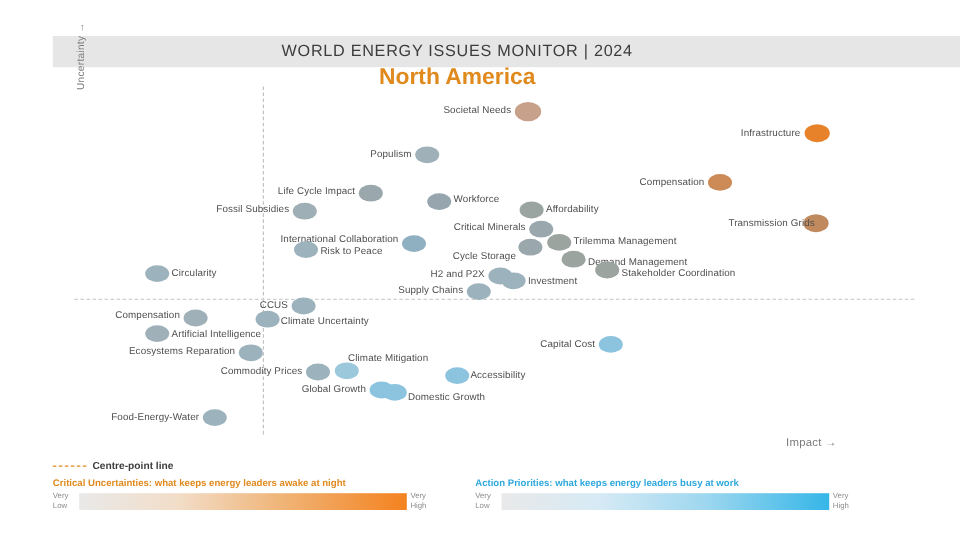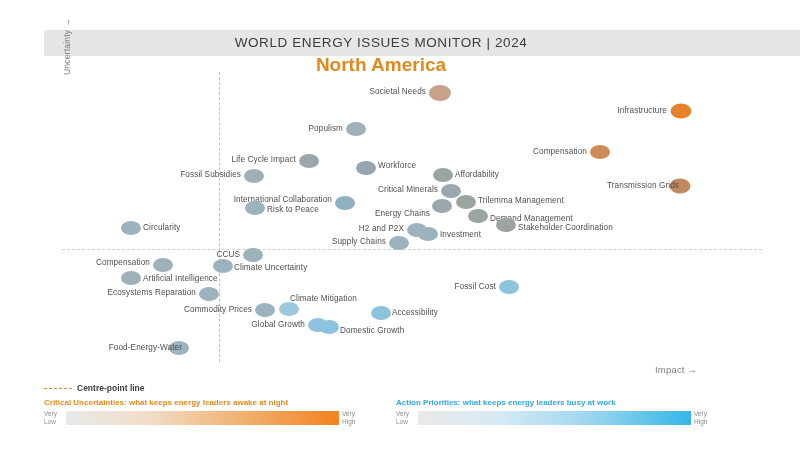--- a/index.html
+++ b/index.html
@@ -240,21 +240,21 @@
         <div class="issue-label left" style="left: 667px; top: 186px; margin-left: 12px;">Transmission Grids</div>
         <div class="bubble" style="left: 451px; top: 191px; width: 20px; height: 14px; background: rgb(154, 168, 174);"></div>
         <div class="issue-label left" style="left: 438px; top: 190px;">Critical Minerals</div>
         <div class="bubble" style="left: 345px; top: 203px; width: 20px; height: 14px; background: rgb(143, 176, 192);"></div>
         <div class="issue-label left" style="left: 332px; top: 200px;">International Collaboration</div>
         <div class="bubble" style="left: 466px; top: 202px; width: 20px; height: 14px; background: rgb(155, 164, 159);"></div>
         <div class="issue-label right" style="left: 478px; top: 201px;">Trilemma Management</div>
         <div class="bubble" style="left: 255px; top: 208px; width: 20px; height: 14px; background: rgb(156, 178, 188);"></div>
         <div class="issue-label right" style="left: 267px; top: 210px;">Risk to Peace</div>
         <div class="bubble" style="left: 442px; top: 206px; width: 20px; height: 14px; background: rgb(154, 168, 174);"></div>
-        <div class="issue-label left" style="left: 430px; top: 214px;">Energy Chains</div>
+        <div class="issue-label left" style="left: 430px; top: 214px;">Cycle Storage</div>
         <div class="bubble" style="left: 478px; top: 216px; width: 20px; height: 14px; background: rgb(155, 164, 159);"></div>
         <div class="issue-label right" style="left: 490px; top: 219px;">Demand Management</div>
         <div class="bubble" style="left: 131px; top: 228px; width: 20px; height: 14px; background: rgb(156, 178, 188);"></div>
         <div class="issue-label right" style="left: 143px; top: 228px;">Circularity</div>
         <div class="bubble" style="left: 506px; top: 225px; width: 20px; height: 14px; background: rgb(155, 164, 159);"></div>
         <div class="issue-label right" style="left: 518px; top: 228px;">Stakeholder Coordination</div>
         <div class="bubble" style="left: 417px; top: 230px; width: 20px; height: 14px; background: rgb(156, 178, 188);"></div>
         <div class="issue-label left" style="left: 404px; top: 229px;">H2 and P2X</div>
         <div class="bubble" style="left: 428px; top: 234px; width: 20px; height: 14px; background: rgb(156, 178, 188);"></div>
         <div class="issue-label right" style="left: 440px; top: 235px;">Investment</div>
@@ -262,35 +262,35 @@
         <div class="issue-label left" style="left: 386px; top: 242px;">Supply Chains</div>
         <div class="bubble" style="left: 253px; top: 255px; width: 20px; height: 14px; background: rgb(156, 178, 188);"></div>
         <div class="issue-label left" style="left: 240px; top: 255px;">CCUS</div>
         <div class="bubble" style="left: 223px; top: 266px; width: 20px; height: 14px; background: rgb(156, 178, 188);"></div>
         <div class="issue-label right" style="left: 234px; top: 268px;">Climate Uncertainty</div>
         <div class="bubble" style="left: 163px; top: 265px; width: 20px; height: 14px; background: rgb(159, 176, 184);"></div>
         <div class="issue-label left" style="left: 150px; top: 263px;">Compensation</div>
         <div class="bubble" style="left: 131px; top: 278px; width: 20px; height: 14px; background: rgb(159, 176, 184);"></div>
         <div class="issue-label right" style="left: 143px; top: 279px;">Artificial Intelligence</div>
         <div class="bubble" style="left: 509px; top: 287px; width: 20px; height: 14px; background: rgb(140, 195, 222);"></div>
-        <div class="issue-label left" style="left: 496px; top: 287px;">Fossil Cost</div>
+        <div class="issue-label left" style="left: 496px; top: 287px;">Capital Cost</div>
         <div class="bubble" style="left: 209px; top: 294px; width: 20px; height: 14px; background: rgb(156, 178, 188);"></div>
         <div class="issue-label left" style="left: 196px; top: 293px;">Ecosystems Reparation</div>
         <div class="bubble" style="left: 289px; top: 309px; width: 20px; height: 14px; background: rgb(156, 200, 220);"></div>
         <div class="issue-label right" style="left: 290px; top: 299px;">Climate Mitigation</div>
         <div class="bubble" style="left: 265px; top: 310px; width: 20px; height: 14px; background: rgb(156, 178, 188);"></div>
         <div class="issue-label left" style="left: 252px; top: 310px;">Commodity Prices</div>
         <div class="bubble" style="left: 381px; top: 313px; width: 20px; height: 14px; background: rgb(140, 195, 222);"></div>
         <div class="issue-label right" style="left: 392px; top: 313px;">Accessibility</div>
         <div class="bubble" style="left: 318px; top: 325px; width: 20px; height: 14px; background: rgb(140, 195, 222);"></div>
         <div class="issue-label left" style="left: 305px; top: 325px;">Global Growth</div>
         <div class="bubble" style="left: 329px; top: 327px; width: 20px; height: 14px; background: rgb(140, 195, 222);"></div>
         <div class="issue-label right" style="left: 340px; top: 331px;">Domestic Growth</div>
         <div class="bubble" style="left: 179px; top: 348px; width: 20px; height: 14px; background: rgb(156, 178, 188);"></div>
-        <div class="issue-label left" style="left: 166px; top: 348px; margin-left: 16px;">Food-Energy-Water</div>
+        <div class="issue-label left" style="left: 166px; top: 348px;">Food-Energy-Water</div>
       </div>
   </div>
 
   <div class="legend">
 
     <div class="centre-row">
       <span class="centre-dash"></span>
       <span class="centre-text">Centre-point line</span>
     </div>
 

